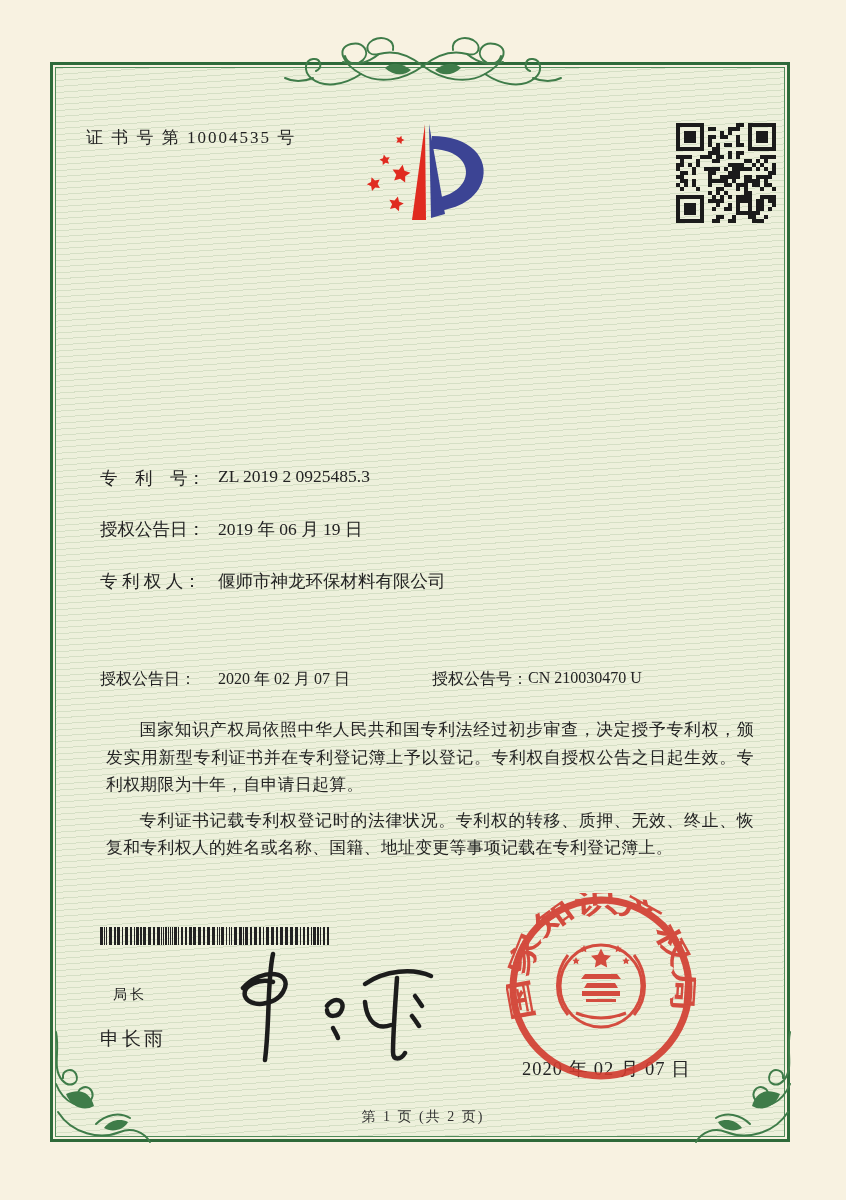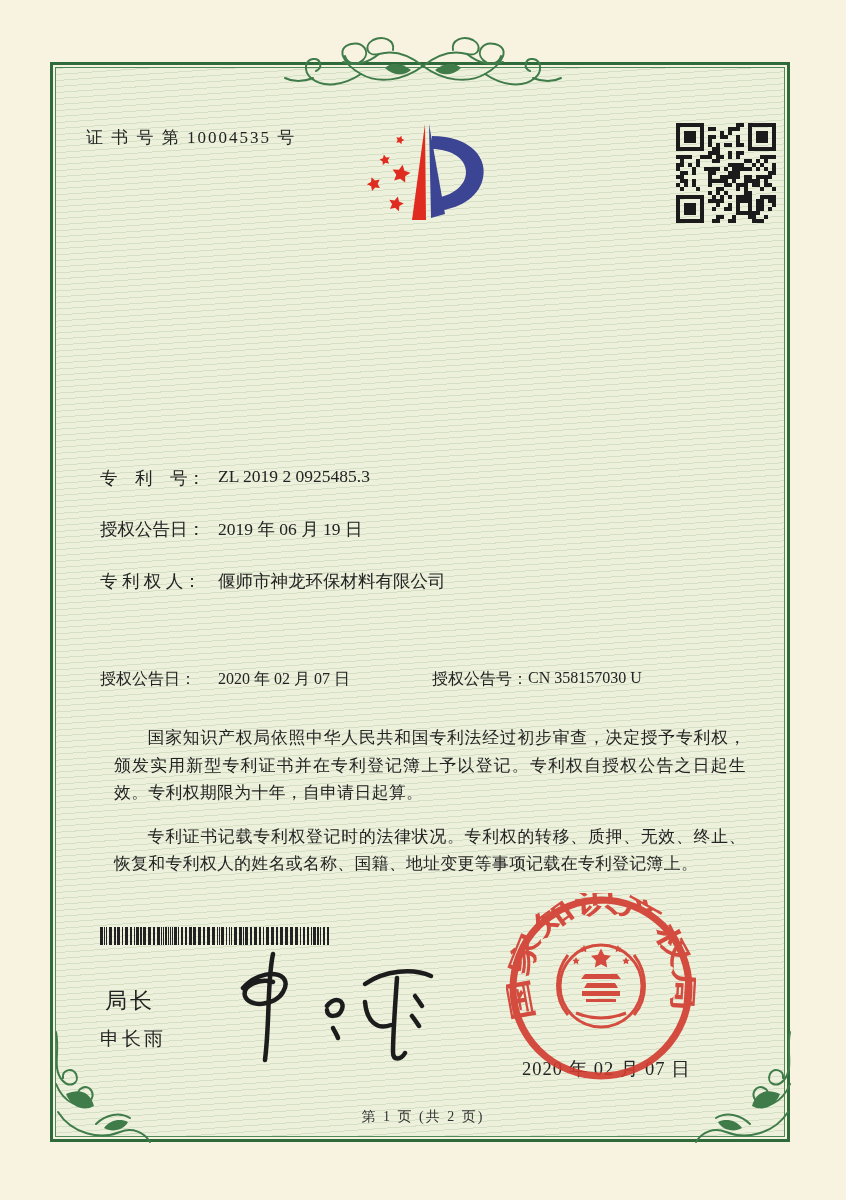--- a/index.html
+++ b/index.html
@@ -31,27 +31,27 @@
   }
   .row{position:absolute;left:100px;display:flex;font-size:17.5px;white-space:pre;}
   .lab{width:118px;flex:none;white-space:pre;}
   .val{white-space:pre;}
   .grant-row{position:absolute;left:100px;top:669px;display:flex;font-size:16px;white-space:pre;}
   .grantA{width:332px;flex:none;display:flex;}
   .paras{
     position:absolute;left:98px;top:708px;width:664px;
     font-size:16.8px;line-height:27.5px;letter-spacing:.4px;text-align:justify;
   }
-  .paras p{margin:16px;text-indent:2em;}
+  .paras p{margin:8px;text-indent:2em;}
   .barcode{
     position:absolute;left:100px;top:927px;width:232px;height:18px;
     display:flex;align-items:stretch;
   }
   .barcode i{display:block;background:#222;height:100%;flex:none;}
-  .signer-title{position:absolute;left:105px;top:986px;font-size:22px;letter-spacing:3px;font-family:"Liberation Sans","DejaVu Sans",sans-serif;}
+  .signer-title{position:absolute;left:113px;top:986px;font-size:14px;letter-spacing:3px;font-family:"Liberation Sans","DejaVu Sans",sans-serif;}
   .signer-name{position:absolute;left:100px;top:1026px;font-size:19px;letter-spacing:3px;font-family:"Liberation Sans","DejaVu Sans",sans-serif;}
   .signature{position:absolute;left:215px;top:948px;z-index:4;}
   .seal{position:absolute;left:506px;top:893px;z-index:5;opacity:.9;}
   .seal-date{position:absolute;left:522px;top:1056px;font-size:18.5px;letter-spacing:1px;z-index:4;}
   .pageinfo{position:absolute;left:0;top:1108px;width:100%;text-align:center;font-size:14px;letter-spacing:2px;color:#333;}
   .backnote{position:absolute;left:0;top:1200px;width:100%;text-align:center;font-size:15.5px;letter-spacing:2px;color:#15803d;}
   .logo{position:absolute;left:344px;top:108px;}
   .qr{position:absolute;left:676px;top:123px;width:100px;height:100px;}
 </style>
 </head>
@@ -356,21 +356,21 @@
       <span class="lab">专 利 权 人：</span>
       <span class="val">偃师市神龙环保材料有限公司</span>
     </div>
 
     <div class="grant-row">
       <span class="grantA">
         <span class="lab">授权公告日：</span>
         <span class="val">2020 年 02 月 07 日</span>
       </span>
       <span class="lab" style="width:auto">授权公告号：</span>
-      <span class="val">CN 358157030 U</span>
+      <span class="val">CN 210030470 U</span>
     </div>
 
     <div class="paras">
       <p>国家知识产权局依照中华人民共和国专利法经过初步审查，决定授予专利权，颁发实用新型专利证书并在专利登记簿上予以登记。专利权自授权公告之日起生效。专利权期限为十年，自申请日起算。</p>
       <p>专利证书记载专利权登记时的法律状况。专利权的转移、质押、无效、终止、恢复和专利权人的姓名或名称、国籍、地址变更等事项记载在专利登记簿上。</p>
     </div>
 
     <div class="barcode" id="barcode">
         <i style="width: 3px; margin-right: 1px;"></i>
         <i style="width: 1px; margin-right: 1px;"></i>

